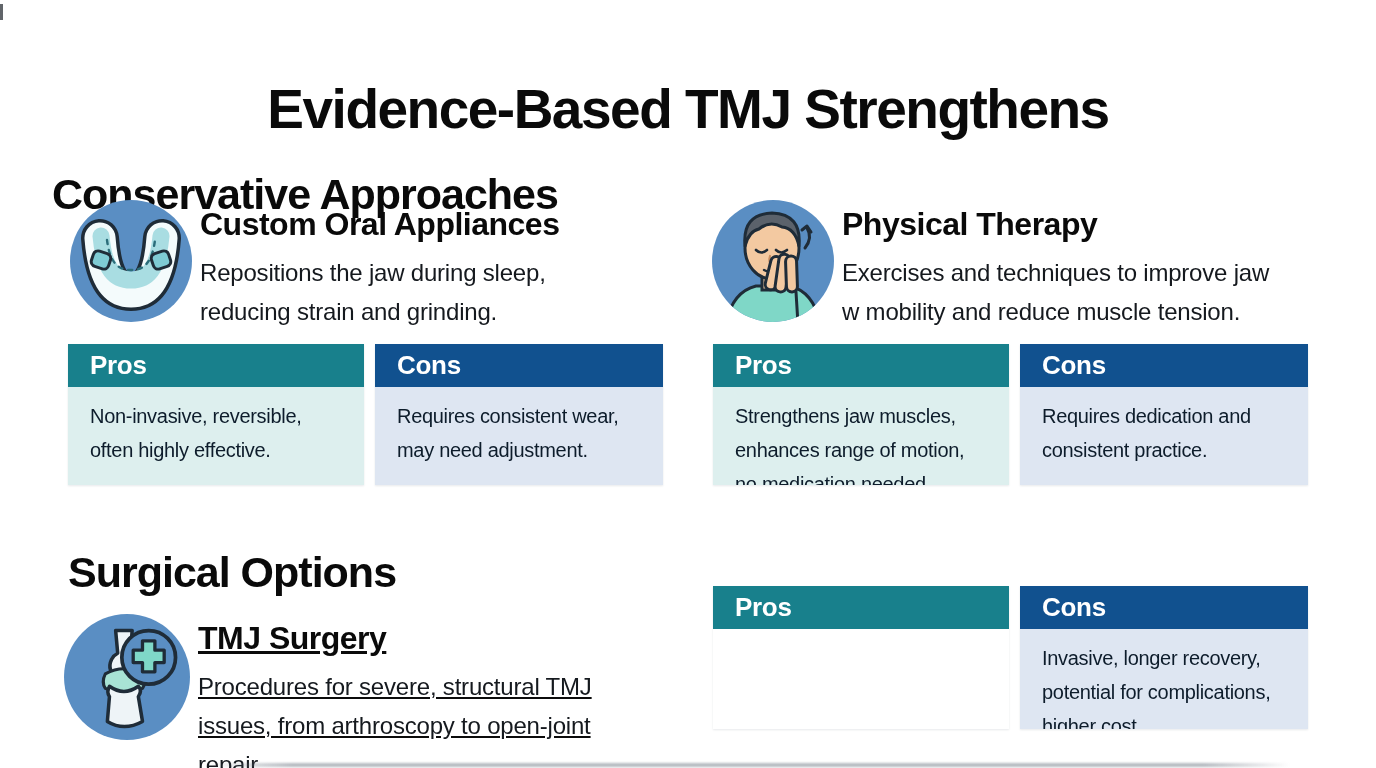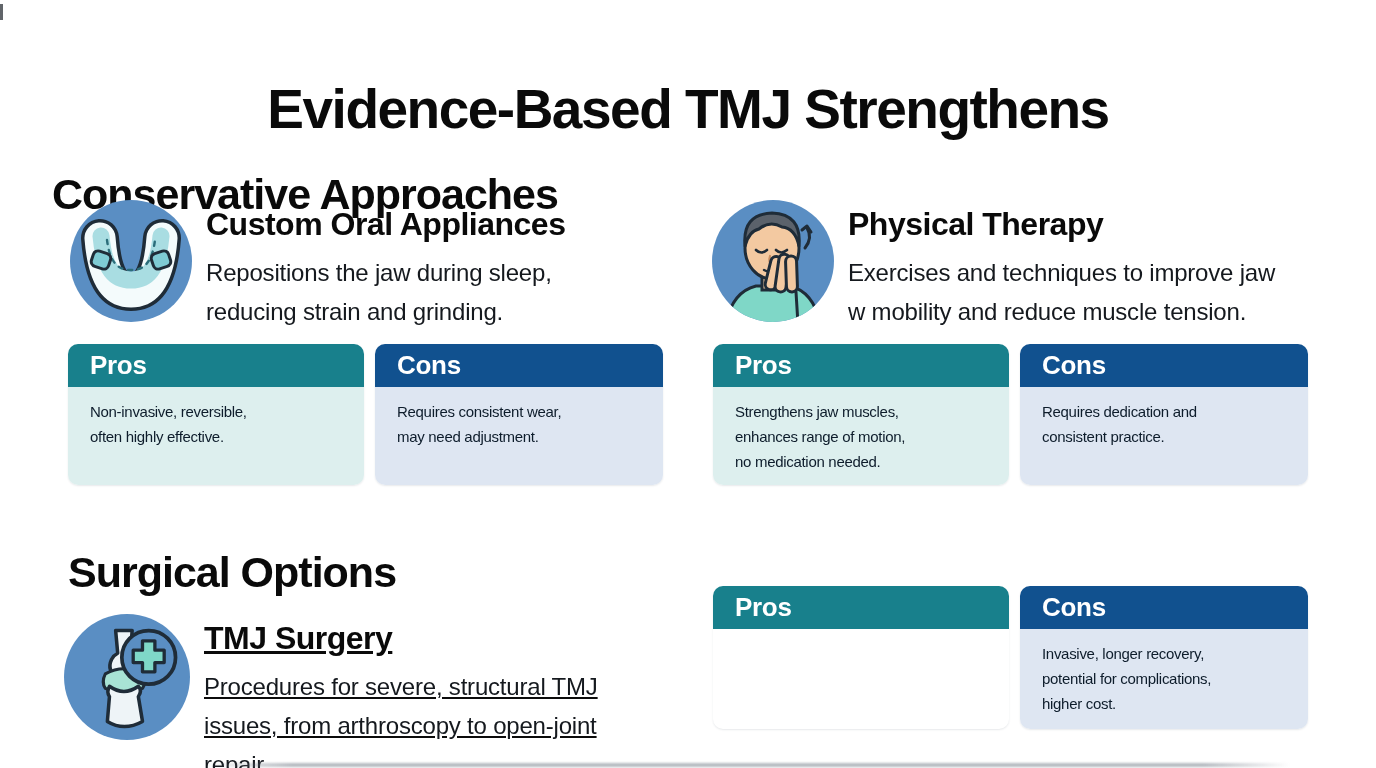--- a/index.html
+++ b/index.html
@@ -10,21 +10,21 @@
   .main-title {
     position:absolute; top:40px; left:0; width:100%; text-align:center;
     font-size:55px; font-weight:bold; letter-spacing:-1.5px; color:#0a0a0a;
   }
   .section-heading {
     position:absolute; font-size:43px; font-weight:bold; letter-spacing:-1px; color:#0a0a0a;
   }
   #heading-conservative { left:52px; top:134px; }
   #heading-surgical    { left:68px; top:512px; }
 
-  .treatment-card { position:absolute; display:flex; gap:14px; }
+  .treatment-card { position:absolute; display:flex; gap:8px; }
   #card-oral    { left:70px;  top:200px; width:600px; }
   #card-pt      { left:712px; top:200px; width:640px; }
   #card-surgery { left:64px;  top:614px; width:620px;text-decoration:underline; }
 
   .icon-circle { width:122px; height:122px; flex:0 0 auto; }
   .icon-circle svg { display:block; width:122px; height:122px; }
 
   .treatment-text { padding-top:4px; }
   .treatment-title {
     font-size:32px; font-weight:bold; letter-spacing:-0.5px; color:#0a0a0a;
@@ -33,35 +33,35 @@
   .treatment-desc {
     font-size:24px; line-height:39px; color:#15191e; letter-spacing:-0.2px;
     white-space:pre-line;
   }
 
   .pc-row { position:absolute; display:flex; gap:11px; }
   #pc-oral    { left:68px;  top:344px; }
   #pc-pt      { left:713px; top:344px; }
   #pc-surgery { left:713px; top:586px; }
 
-  .pc-box { border-radius:10px; overflow:hidden; height:141px;
+  .pc-box { border-radius:0; overflow:hidden; height:141px;
             box-shadow:0 1px 2px rgba(20,40,60,0.10); }
   .pc-box.pros { width:296px; }
   .pc-box.cons { width:288px; }
   #pc-surgery .pc-box { height:143px; }
 
   .pc-header {
     height:43px; display:flex; align-items:center; padding-left:22px;
     color:#ffffff; font-size:26px; font-weight:bold; letter-spacing:-0.3px;
   }
   .pros .pc-header { background:#18808c; }
   .cons .pc-header { background:#11518f; }
   .pc-body {
     height:calc(100% - 43px); box-sizing:border-box; padding:12px 12px 0 22px;
-    font-size:15px; line-height:25px; color:#0d1c2b; letter-spacing:-0.3px;
+    font-size:20px; line-height:34px; color:#0d1c2b; letter-spacing:-0.3px;
     white-space:pre-line;
   }
   .pros .pc-body { background:#ddefee; }
   .cons .pc-body { background:#dee6f2; }
 
   .edge-mark-topleft {
     position:absolute; left:0; top:4px; width:3px; height:16px;
     background:#3a3f45; opacity:.8;
   }
   .bottom-artifact {

